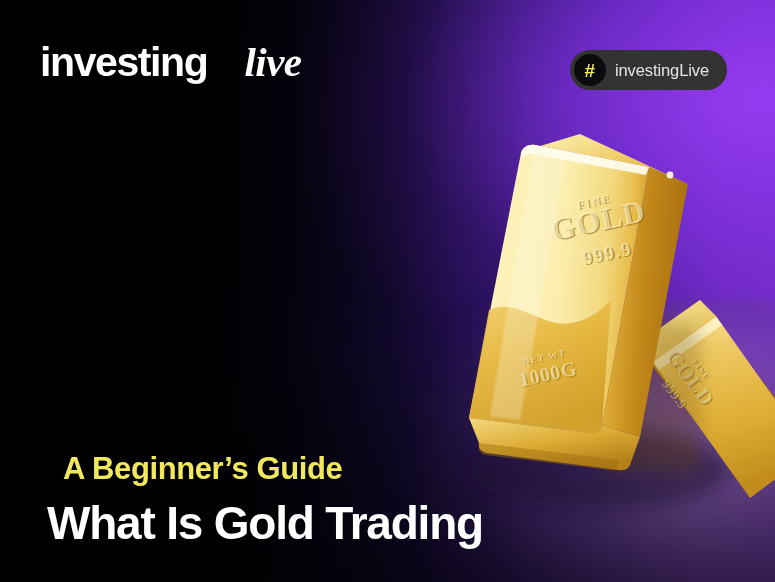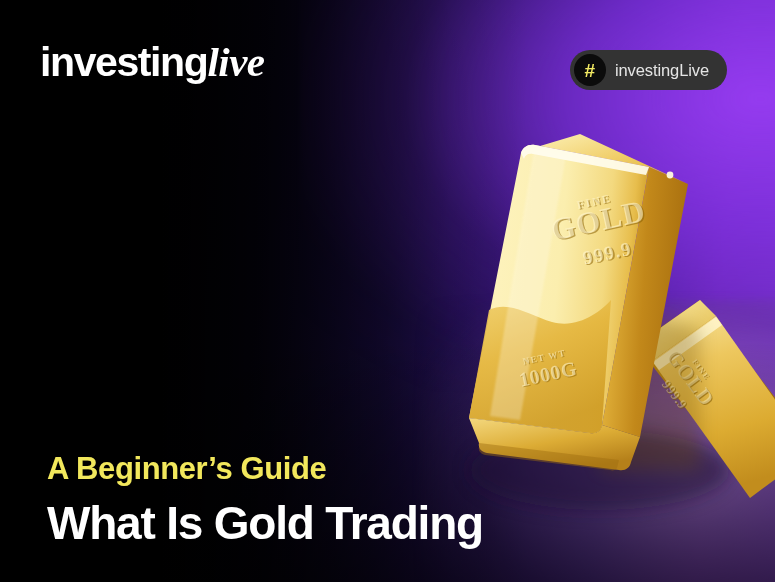--- a/index.html
+++ b/index.html
@@ -88,20 +88,21 @@
   }
 
   
   .logo {
     position: absolute;
     left: 40px; top: 42px;
     display: flex;
     align-items: baseline;
     white-space: nowrap;
     z-index: 40;
+    gap: 37px;
   }
   .logo-investing {
     font-family: "Liberation Sans", sans-serif;
     font-size: 41px;
     font-weight: 700;
     letter-spacing: -1.4px;
     color: #ffffff;
     line-height: 1;
   }
   .logo-live {
@@ -169,21 +170,21 @@
     bottom: 36px;
     z-index: 40;
   }
   .eyebrow {
     font-family: "Liberation Sans", sans-serif;
     font-size: 31px;
     font-weight: 700;
     letter-spacing: -0.4px;
     color: #f2e85c;
     line-height: 1;
-    margin: 0 0 16px 0;
+    margin: 0 0 16px 16px;
     white-space: nowrap;
   }
   .title {
     font-family: "Liberation Sans", sans-serif;
     font-size: 46px;
     font-weight: 700;
     letter-spacing: -1.2px;
     color: #ffffff;
     line-height: 1;
     margin: 0;

